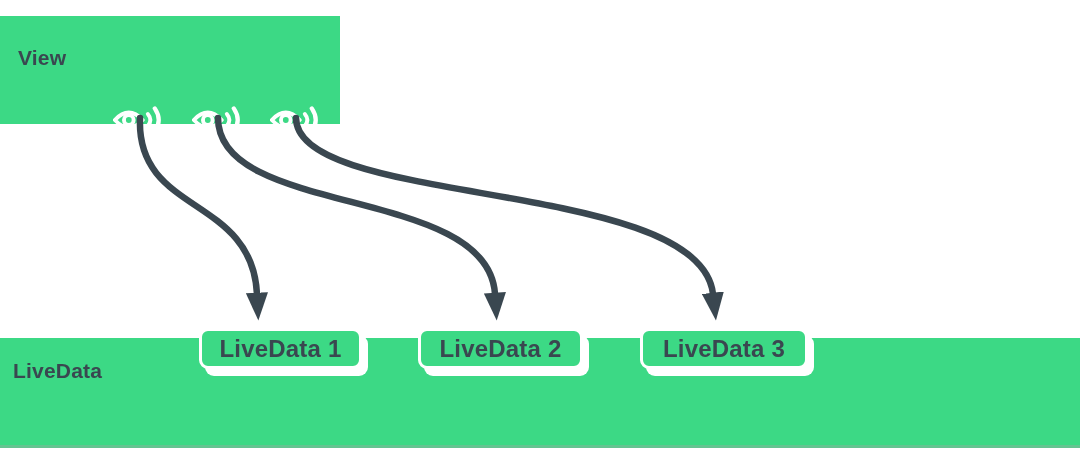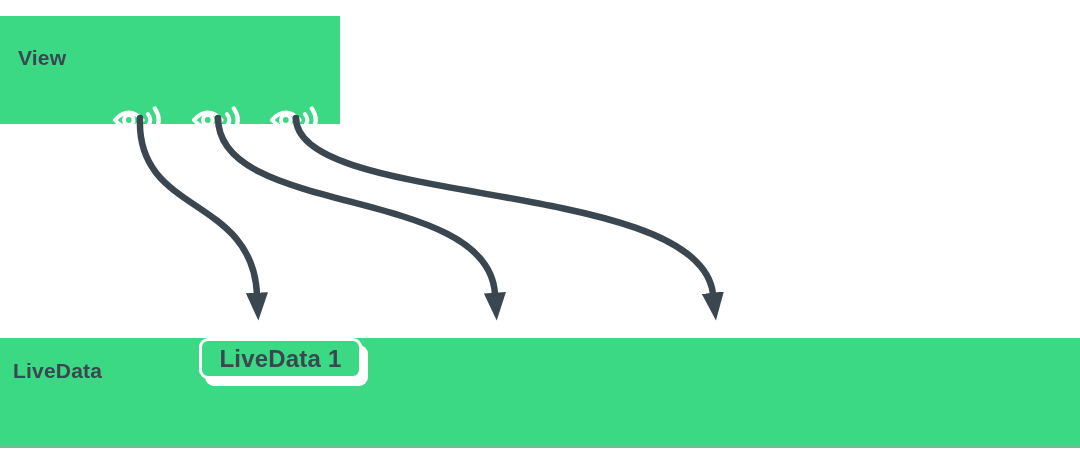--- a/index.html
+++ b/index.html
@@ -53,21 +53,21 @@
     width: 52px; height: 32px;
     display: block;
   }
   .observer-icon svg { display: block; width: 100%; height: 100%; }
   .obs-1 { left: 113px; }
   .obs-2 { left: 192px; }
   .obs-3 { left: 270px; }
   
   .livedata {
     position: absolute;
-    top: 338px;
+    top: 328px;
     height: 41px;
     box-sizing: border-box;
     background: #3cd985;
     border: 3px solid #ffffff;
     border-radius: 9px;
     box-shadow: 6px 7px 0 0 #ffffff;
     display: flex;
     align-items: center;
     justify-content: center;
     font-size: 24px;
@@ -128,20 +128,26 @@
     </span>
   </div>
 
   <div class="viewmodel-bar">
     <span class="viewmodel-label">LiveData</span>
   </div>
 
   <div class="livedata ld-1">
     <span>LiveData 1</span>
   </div>
+  <div class="livedata ld-2">
+    <span>LiveData 2</span>
+  </div>
+  <div class="livedata ld-3">
+    <span>LiveData 3</span>
+  </div>
 
   <svg class="arrows" viewBox="0 0 1080 462" xmlns="http://www.w3.org/2000/svg">
     <defs>
       <marker id="arrowhead" markerUnits="strokeWidth" markerWidth="4.4" markerHeight="3.4" viewBox="0 0 4.4 3.4" refX="0.2" refY="1.7" orient="auto">
         <path d="M0,0 L4.3,1.7 L0,3.4 Z" fill="#3a4750"></path>
       </marker>
     </defs>
     <path class="arrow-path" d="M 140,118 C 136,215 252,195 257,294" marker-end="url(#arrowhead)"></path>
     <path class="arrow-path" d="M 218,118 C 218,218 488,185 495,294" marker-end="url(#arrowhead)"></path>
     <path class="arrow-path" d="M 296,118 C 296,208 700,178 713,294" marker-end="url(#arrowhead)"></path>

